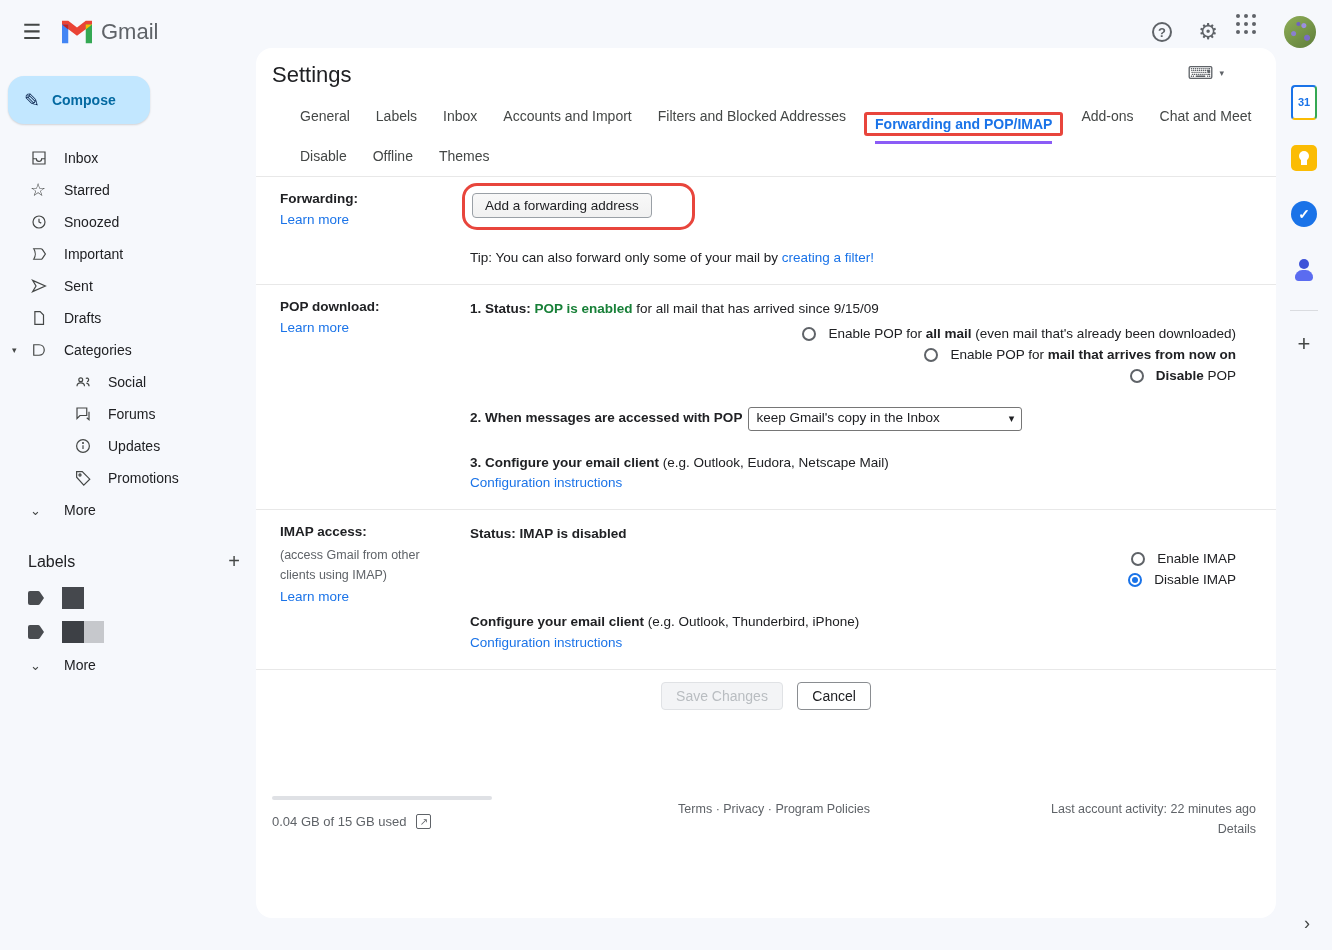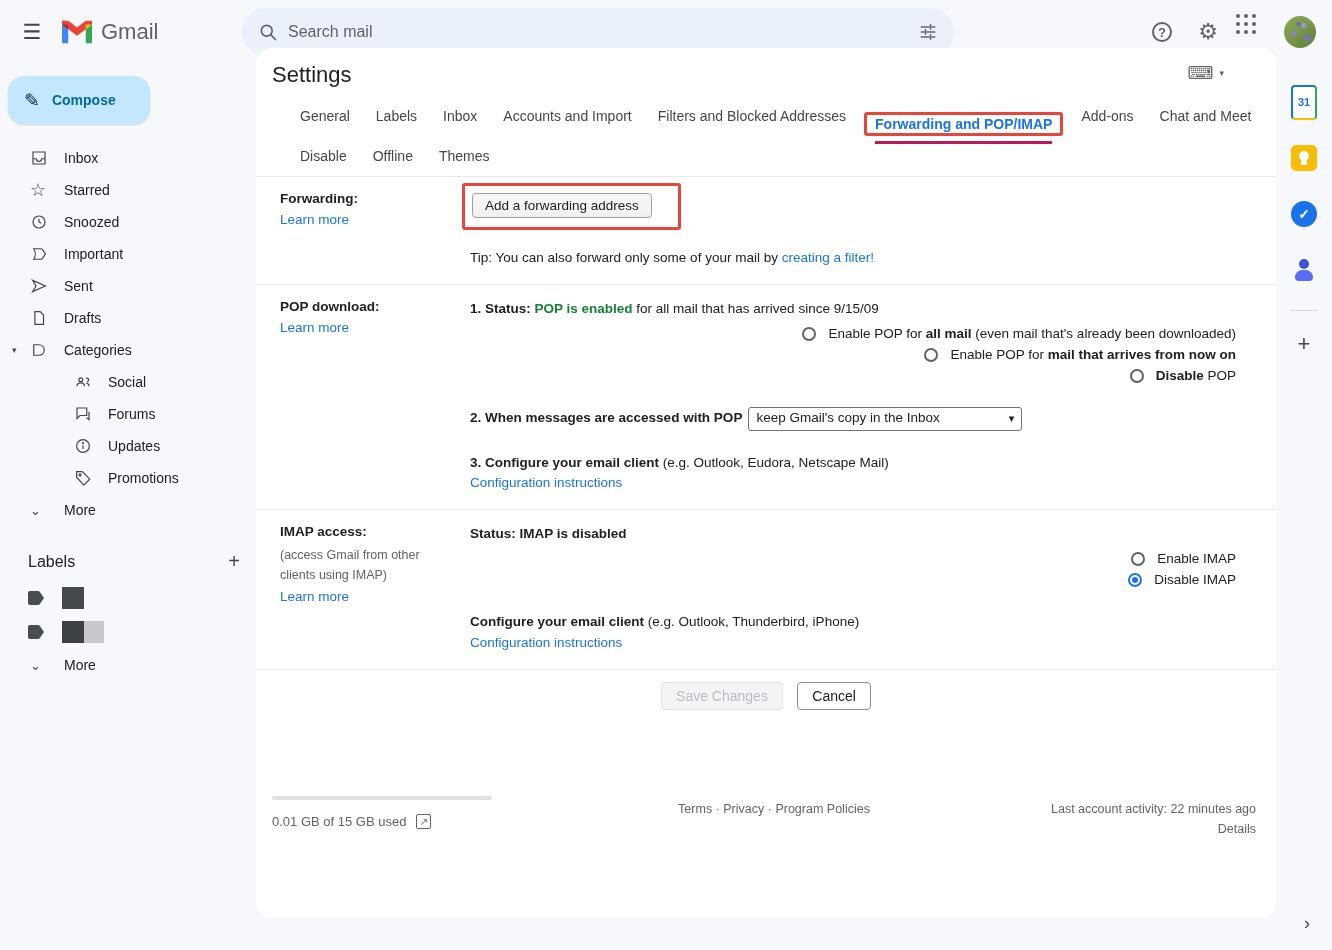--- a/index.html
+++ b/index.html
@@ -58,31 +58,31 @@
   
   .card { position:absolute; top:48px; left:256px; width:1020px; height:870px; background:#fff; border-radius:16px; overflow:hidden; }
   .card-top { padding:14px 16px 4px; display:flex; align-items:flex-start; }
   .page-title { font-size:22px; color:#202124; }
   .inputtools { margin-left:auto; margin-right:36px; display:flex; align-items:center; gap:6px; color:#5f6368; cursor:pointer; }
   .kb-glyph { font-size:18px; }
   .dd-glyph { font-size:9px; color:#5f6368; }
   .tabs { padding:6px 16px 0; }
   .tabrow { display:flex; align-items:flex-end; gap:26px;margin-left:28px; }
   .tab { font-size:14px; color:#444746; padding:10px 0 12px; cursor:pointer; white-space:nowrap; }
-  .tab.active { color:#1a73e8; font-weight:bold; border-bottom:3px solid #be185d; padding-bottom:9px; }
+  .tab.active { color:#1a73e8; font-weight:bold; border-bottom:3px solid #8b5cf6; padding-bottom:9px; }
   .annotation-tab { border:3px solid #e8453c; border-radius:3px; padding:0 8px; margin:0 -8px; }
   .tabrow2 { margin-top:2px; }
   
   .section { display:flex; border-top:1px solid #e8e8e8; padding:14px 40px 16px 24px; }
   .sec-label { width:190px; flex:none; font-size:13.5px; }
   .sec-label b { display:block; margin-bottom:6px; color:#202124; }
   .sec-sub { color:#5f6368; font-size:12.5px; line-height:1.6; margin-bottom:4px; width:178px; }
   .link { color:#1a73e8; cursor:pointer; text-decoration:none; font-size:13.5px; }
   .sec-content { flex:1; font-size:13.5px; line-height:1.5; }
-  .add-annotation { display:inline-block; border:3px solid #e8453c; border-radius:3px; padding:7px 26px 9px 7px; margin:-8px 16px 0 -8px; }
+  .add-annotation { display:inline-block; border:3px solid #e8453c; border-radius:15px; padding:7px 40px 9px 7px; margin:-8px 16px 0 -8px; }
   .gbtn { font-family:"Liberation Sans",sans-serif; font-size:13.5px; color:#202124; background:linear-gradient(#f8f8f8,#f1f1f1); border:1px solid #9aa0a6; border-radius:4px; padding:4px 12px; cursor:pointer; }
   .tip { margin-top:18px; color:#202124; }
   .statusline { margin-bottom:4px; }
   .statusline b { color:#202124; }
   .green { color:#188038; font-weight:bold; }
   .radio-row { display:flex; align-items:center; gap:12px; height:21px; cursor:pointer;justify-content:flex-end; }
   .radio { width:14px; height:14px; border:2px solid #5f6368; border-radius:50%; flex:none; position:relative; }
   .radio.checked { border-color:#1a73e8; }
   .radio.checked::after { content:""; position:absolute; inset:2px; background:#1a73e8; border-radius:50%; }
   .when-line { margin-top:20px; display:flex; align-items:center; gap:6px; }
@@ -127,42 +127,20 @@
   <div class="logo">
     <svg width="30" height="24" viewBox="0 0 24 18">
       <path fill="#ea4335" d="M0 3 L12 12 24 3 V0 H19 L12 5.4 5 0 H0 z"></path>
       <rect x="0" y="3" width="5" height="15" fill="#4285f4"></rect>
       <rect x="19" y="3" width="5" height="15" fill="#34a853"></rect>
       <path fill="#fbbc04" d="M19 3 h5 l-5 4z"></path>
       <path fill="#c5221f" d="M0 3 h5 v4z"></path>
     </svg>
     <span class="logo-text">Gmail</span>
   </div>
-  <div class="searchbar">
-    <div class="iconbtn">
-      <svg width="20" height="20" viewBox="0 0 24 24">
-          <circle cx="10.5" cy="10.5" r="6.5" fill="none" stroke="#5f6368" stroke-width="2"></circle>
-          <line x1="15.5" y1="15.5" x2="21" y2="21" stroke="#5f6368" stroke-width="2" stroke-linecap="round"></line>
-        </svg>
-    </div>
-    <input type="text" placeholder="Search mail" style="">
-    <div class="iconbtn">
-      <svg width="20" height="20" viewBox="0 0 24 24" stroke="#5f6368" stroke-width="2" stroke-linecap="round">
-        <line x1="4" y1="6" x2="13" y2="6"></line>
-          <line x1="17" y1="6" x2="20" y2="6"></line>
-          <line x1="15" y1="3.5" x2="15" y2="8.5"></line>
-        <line x1="4" y1="12" x2="7" y2="12"></line>
-          <line x1="11" y1="12" x2="20" y2="12"></line>
-          <line x1="9" y1="9.5" x2="9" y2="14.5"></line>
-        <line x1="4" y1="18" x2="13" y2="18"></line>
-          <line x1="17" y1="18" x2="20" y2="18"></line>
-          <line x1="15" y1="15.5" x2="15" y2="20.5"></line>
-      </svg>
-    </div>
-  </div>
   <div class="header-right">
     <div class="iconbtn">
         <span class="help-circle">?</span>
       </div>
     <div class="iconbtn">
         <span class="gear-glyph">⚙</span>
       </div>
     <div class="iconbtn">
         <div class="apps-wrap">
           <div class="apps-dot"></div>
@@ -400,21 +378,21 @@
 
   <div class="actions">
     <button class="save-btn" disabled="">Save Changes</button>
     <button class="cancel-btn">Cancel</button>
   </div>
 
   <div class="card-footer">
     <div class="storage">
       <div class="storage-bar"></div>
       <div class="storage-text">
-        <span>0.01 GB of 15 GB used</span>
+        <span>0.04 GB of 15 GB used</span>
         <span class="ext-ico">↗</span>
       </div>
     </div>
     <div class="terms">
       <span class="tlink">Terms</span>
       <span>·</span>
       <span class="tlink">Privacy</span>
       <span>·</span>
       <span class="tlink">Program Policies</span>
     </div>

